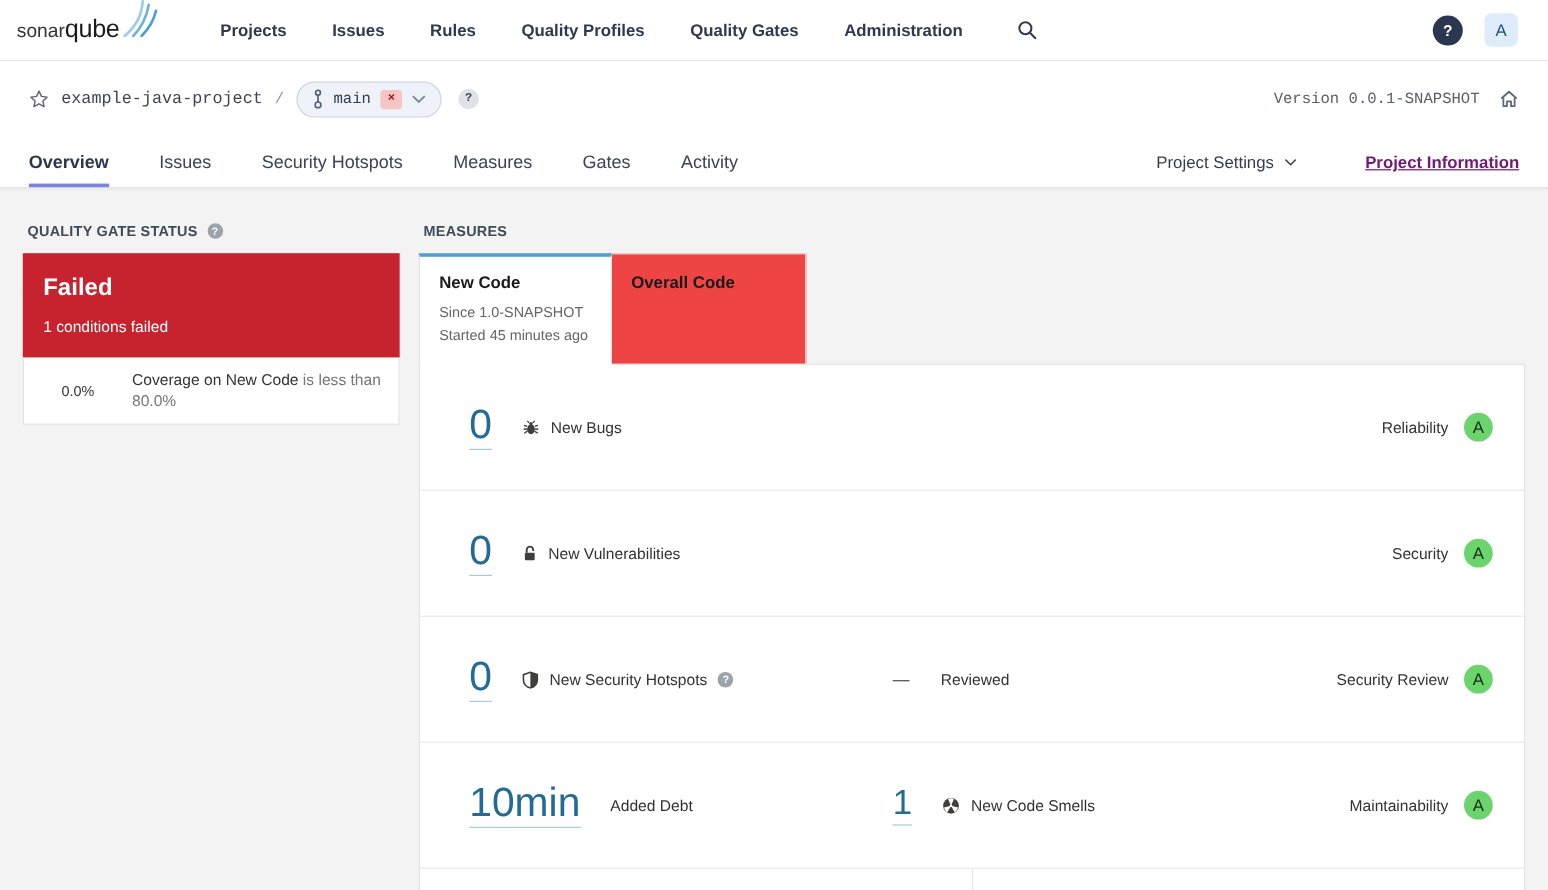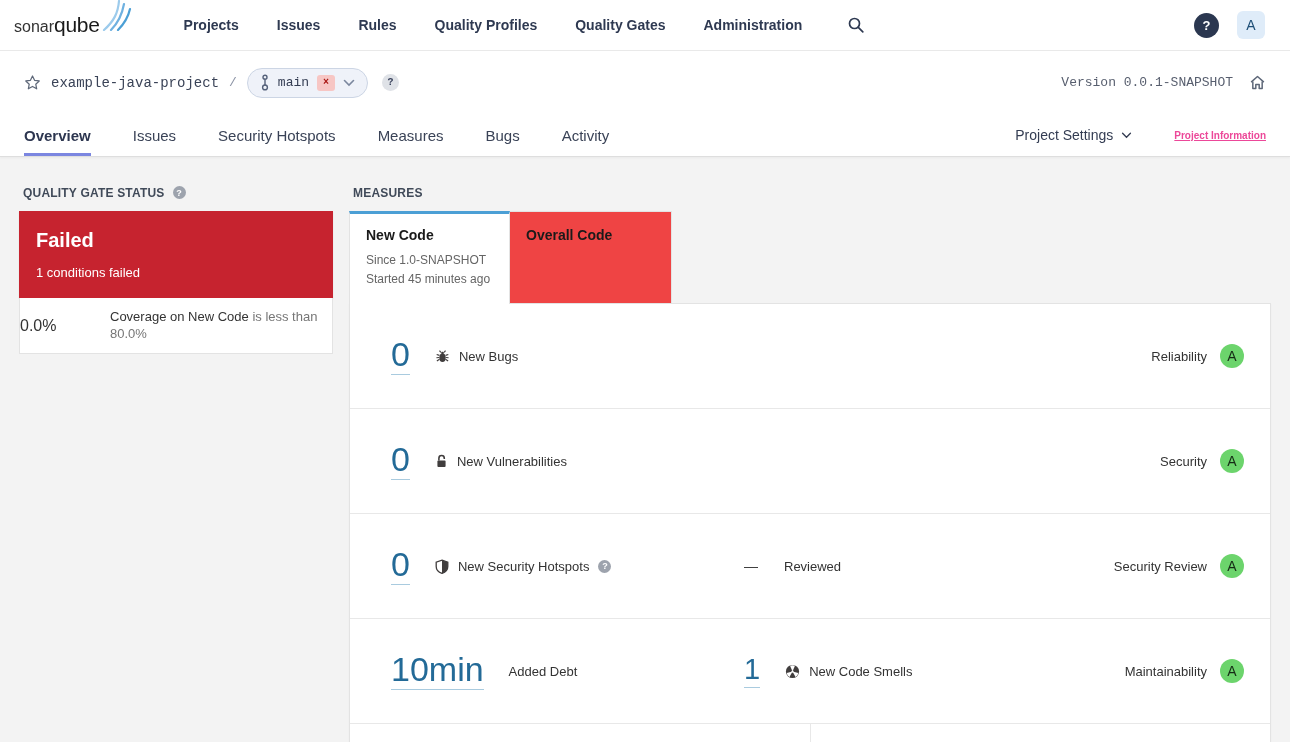--- a/index.html
+++ b/index.html
@@ -37,40 +37,40 @@
                 margin-left:14px; cursor:pointer; }
   .crumbs-right { margin-left:auto; display:flex; align-items:center; gap:16px; }
   .version { font-size:13px; color:#575e6e; }
   .home-ic { display:flex; cursor:pointer; }
 
   .tabsrow { height:42px; display:flex; align-items:stretch; padding:0 24px; }
   .ptab { display:flex; align-items:center; font-size:15px; color:#3a4357; cursor:pointer;
           position:relative; margin-right:42px; }
   .ptab.active { font-weight:700; color:#2d3650; }
   .ptab.active::after { content:""; position:absolute; left:0; right:0; bottom:0; height:3px; background:#7b86e0; }
-  .tabs-right { margin-left:auto; display:flex; align-items:center; gap:42px; }
+  .tabs-right { margin-left:auto; display:flex; align-items:center; gap:57px; }
   .proj-settings { display:flex; align-items:center; gap:8px; font-size:14px; color:#333c52; cursor:pointer; }
-  .proj-info { font-size:10px; font-weight:700; color:#ec4899; text-decoration:underline; cursor:pointer; }
+  .proj-info { font-size:14px; font-weight:700; color:#701a75; text-decoration:underline; cursor:pointer; }
 
   
   .content { display:flex; gap:16px; padding:28px 19px 0; height:585px; overflow:hidden; }
   .panel-title { font-size:12px; font-weight:700; color:#404a59; letter-spacing:.2px;
                  display:flex; align-items:center; gap:8px; margin:0 0 11px 4px; height:15px; }
   .help-xs { width:13px; height:13px; border-radius:50%; background:#9da3ad; color:#fff;
              font-size:9px; font-weight:700; display:inline-flex; align-items:center; justify-content:center;
              flex:none; cursor:pointer; }
 
   
   .qg-col { width:314px; flex:none; }
   .qg-red { background:#c6232f; color:#fff; padding:18px 17px; box-shadow:0 1px 1px rgba(0,0,0,.12); }
   .qg-status { font-size:20px; font-weight:700; margin-bottom:13px; }
   .qg-summary { font-size:13px; }
   .qg-cond { background:#fff; border:1px solid #e3e3e3; border-top:none; height:56px;
              display:flex; align-items:center; padding:8px 14px 8px 0; cursor:pointer; }
-  .cond-value { width:90px; flex:none; font-size:16px; color:#333; }
+  .cond-value { width:90px; flex:none; text-align:center; font-size:12px; color:#333; }
   .cond-text { font-size:13px; line-height:1.3; }
   .cond-metric { color:#333; }
   .cond-req { color:#767676; }
 
   
   .ms-col { flex:1; min-width:0; }
   .mtabs { display:flex; align-items:stretch; height:92px; }
   .mtab { width:161px; padding:13px 16px; cursor:pointer; }
   .mtab.active { background:#fff; border:1px solid #e3e3e3; border-top:3px solid #4b9fd5; border-bottom:none;
                  position:relative; z-index:2; margin-bottom:-1px; }
@@ -158,21 +158,21 @@
             <path d="M3.6 7 V13.6 H6.4 V9.8 H9.6 V13.6 H12.4 V7" fill="none" stroke="#5d6778" stroke-width="1.4" stroke-linejoin="round"></path>
           </svg>
       </span>
     </div>
   </div>
   <div class="tabsrow">
     <span class="ptab active">Overview</span>
     <span class="ptab">Issues</span>
     <span class="ptab">Security Hotspots</span>
     <span class="ptab">Measures</span>
-    <span class="ptab">Bugs</span>
+    <span class="ptab">Gates</span>
     <span class="ptab">Activity</span>
     <div class="tabs-right">
       <span class="proj-settings">
         <span>Project Settings</span>
         <svg width="11" height="7" viewBox="0 0 12 8">
             <path d="M1.5 1.5 L6 6 L10.5 1.5" fill="none" stroke="#333c52" stroke-width="1.5" stroke-linecap="round"></path>
           </svg>
       </span>
       <span class="proj-info">Project Information</span>
     </div>

